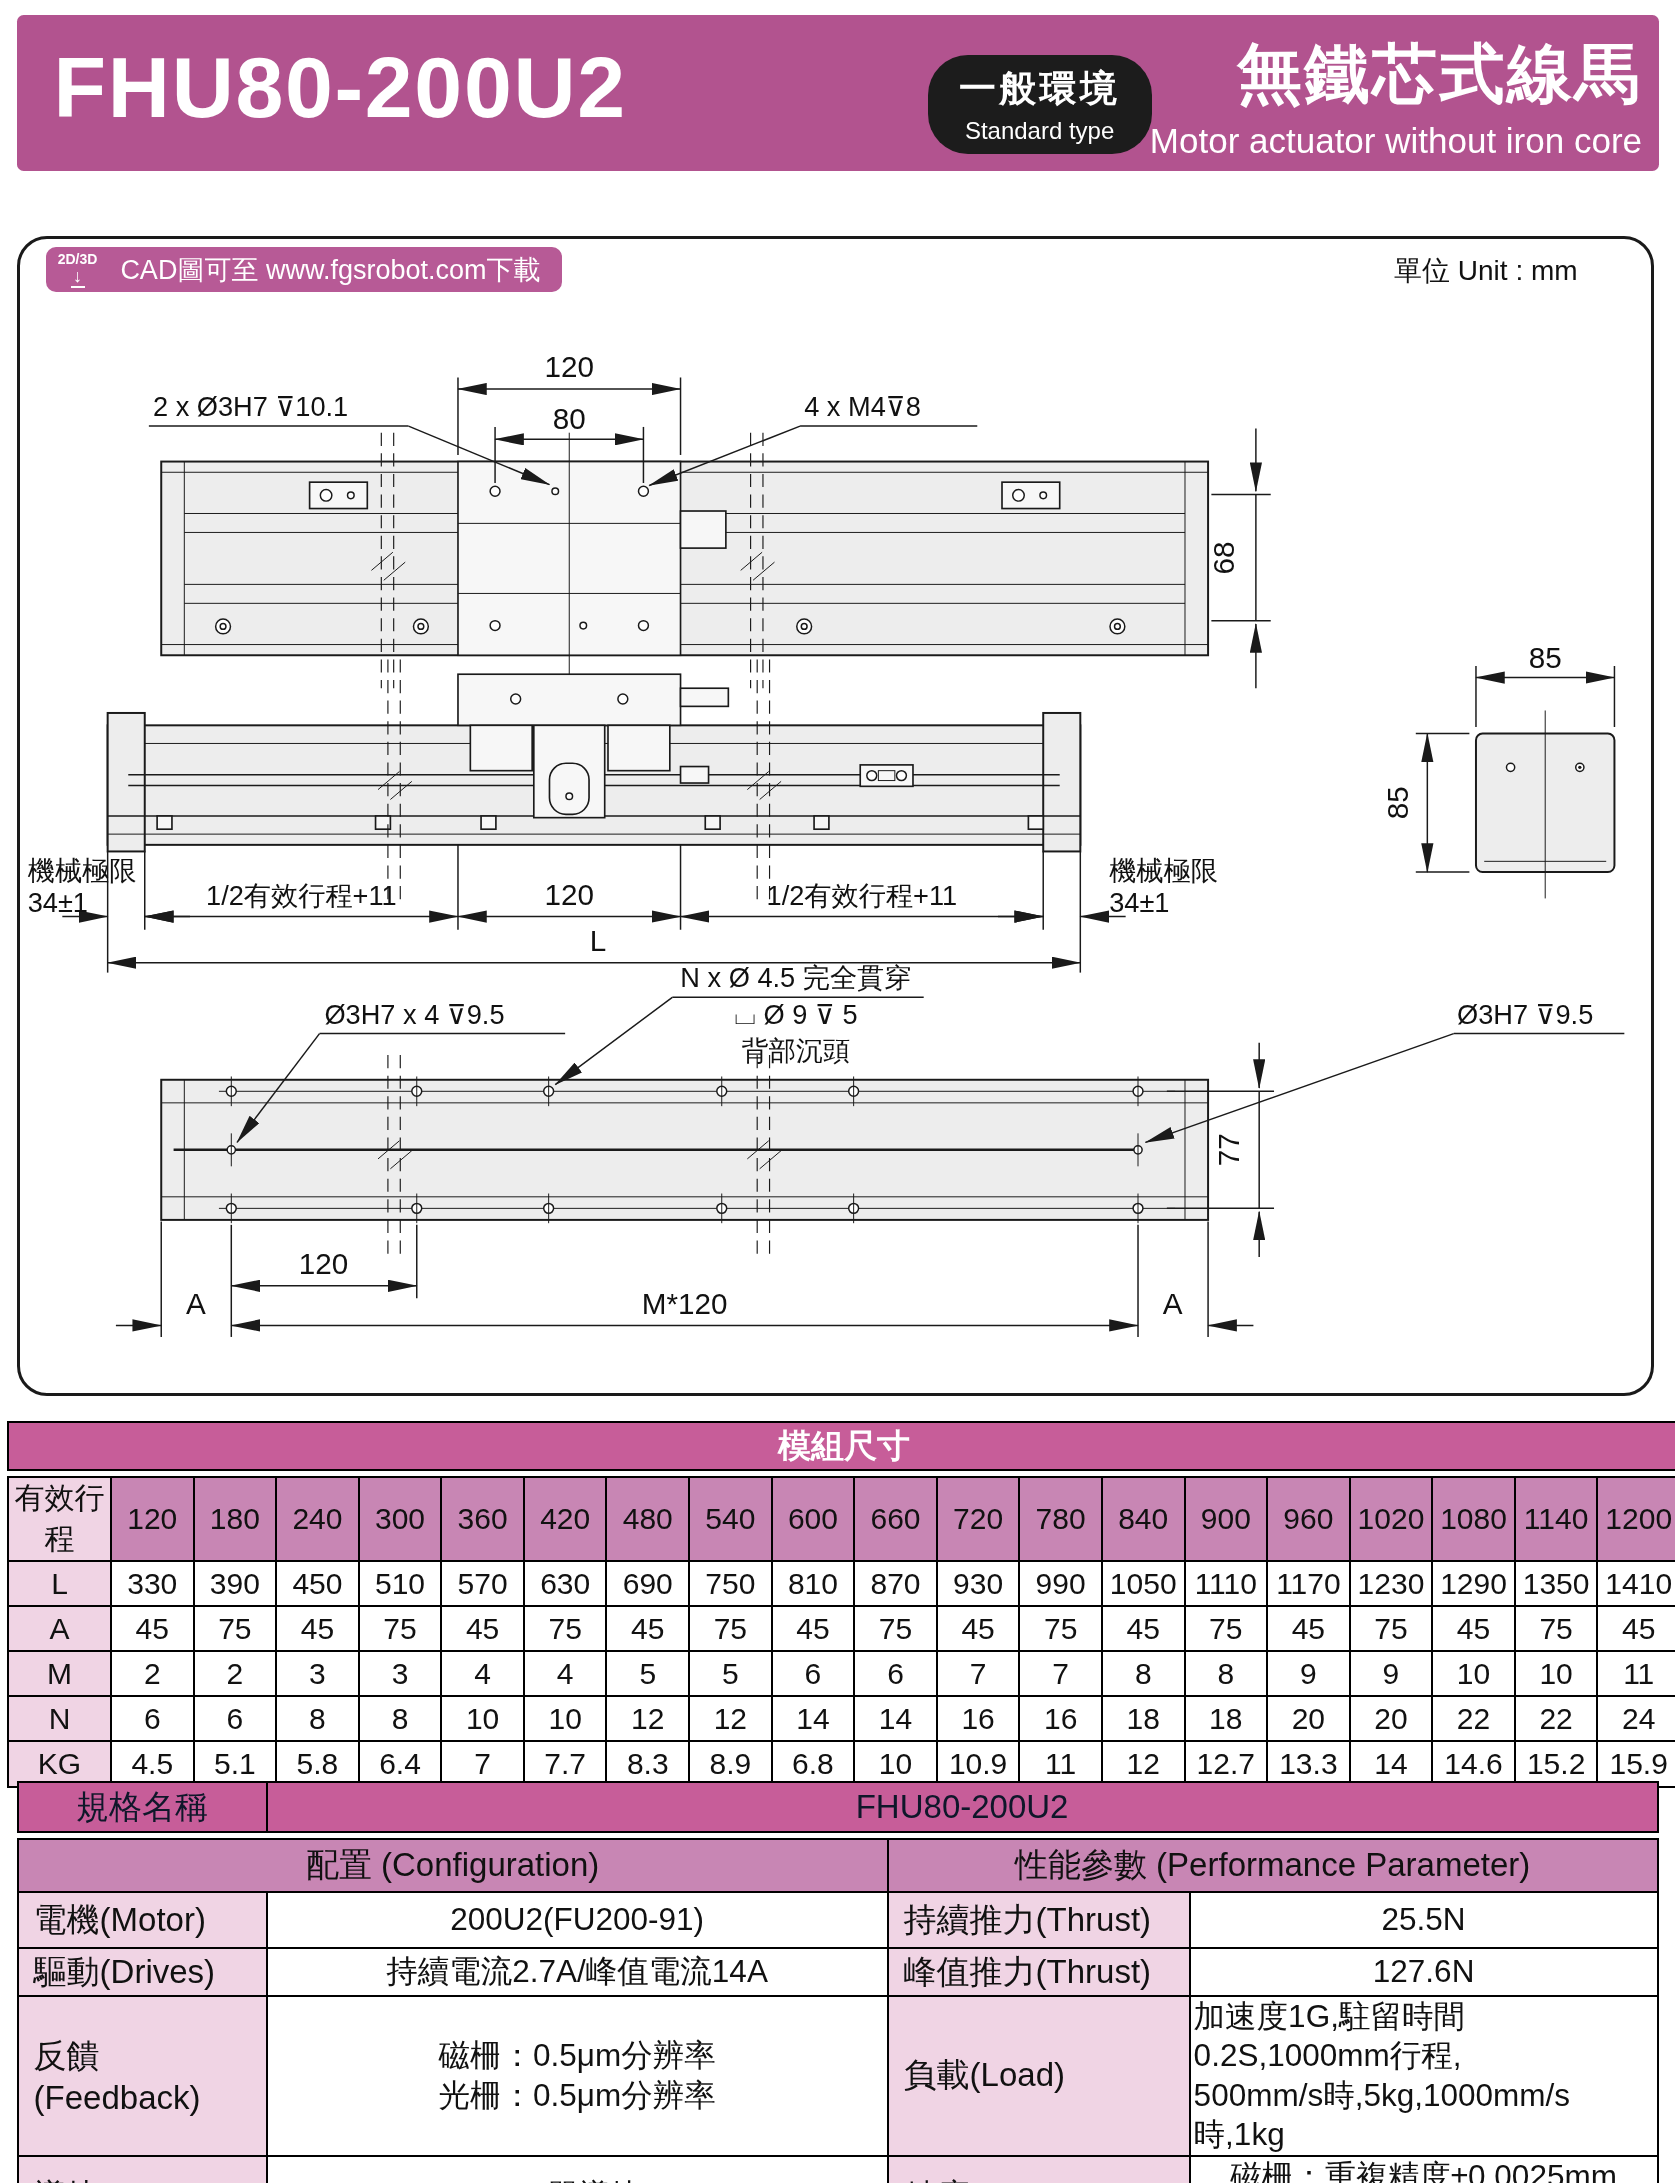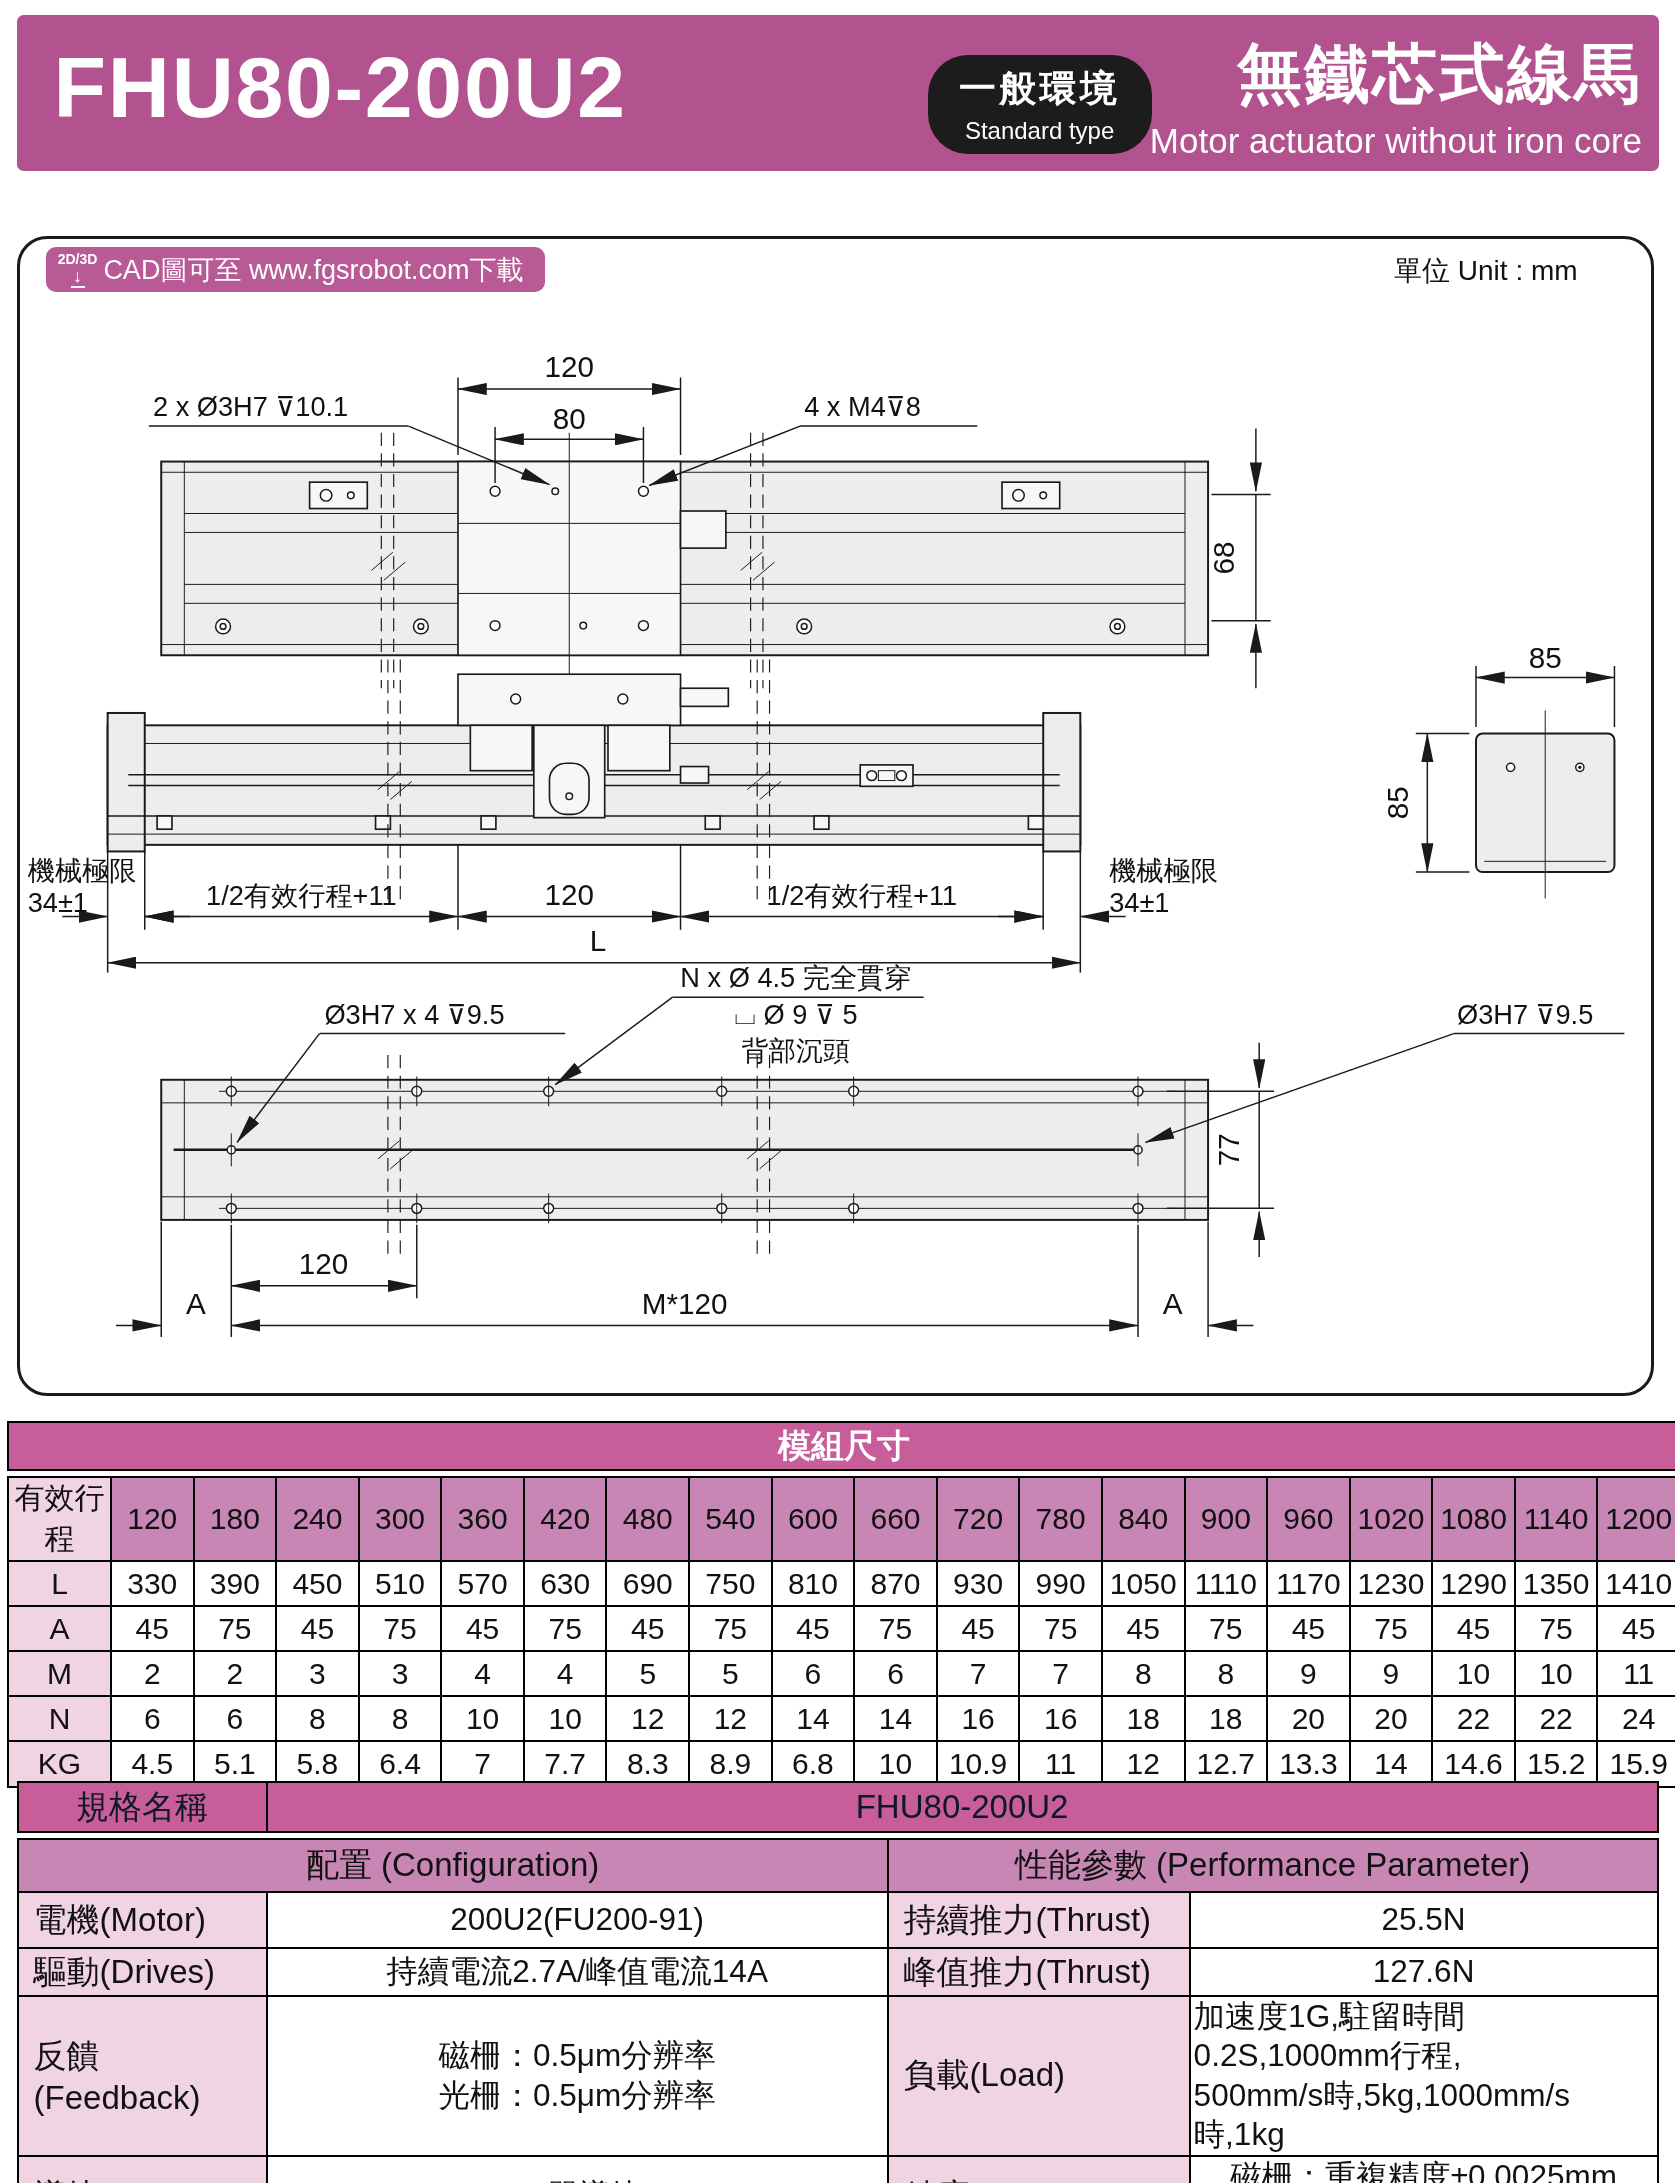--- a/index.html
+++ b/index.html
@@ -14,21 +14,21 @@
   .badge .b1{font-size:37px;font-weight:bold;letter-spacing:3.3px;}
   .badge .b2{font-size:24px;margin-top:3.3px;}
   .prod{position:absolute;right:16.6px;top:15px;text-align:right;color:#fff;}
   .prod .zh{font-size:65px;font-weight:bold;letter-spacing:2.5px;}
   .prod .en{font-size:35px;margin-top:3.3px;}
 
   
   .draw-box{position:absolute;left:16.6px;top:236px;width:1637px;height:1160px;background:#fff;
             border:3.3px solid #1a1a1a;border-radius:30px;box-sizing:border-box;}
   .cad-pill{position:absolute;left:26.5px;top:8.3px;height:45px;padding:0 21.5px 0 11.6px;background:#b75a96;border-radius:10px;
-            display:flex;align-items:center;gap:6px;color:#fff;}
+            display:flex;align-items:center;gap:23px;color:#fff;}
   .dlicon{display:flex;flex-direction:column;align-items:center;line-height:1;}
   .dlicon .dl23{font-size:14px;font-weight:bold;}
   .dlicon .dlarrow{font-size:18px;font-weight:bold;border-bottom:2.5px solid #fff;padding:0 2.5px 0.8px 2.5px;margin-top:0.8px;}
   .cad-text{font-size:27px;}
   .unit-note{position:absolute;right:73px;top:13.3px;font-size:28px;color:#111;}
   .draw-svg{position:absolute;left:0;top:0;width:100%;height:100%;}
 
   
   .ln{stroke:#1a1a1a;stroke-width:2;fill:none;}
   .thin{stroke-width:1.2;}

